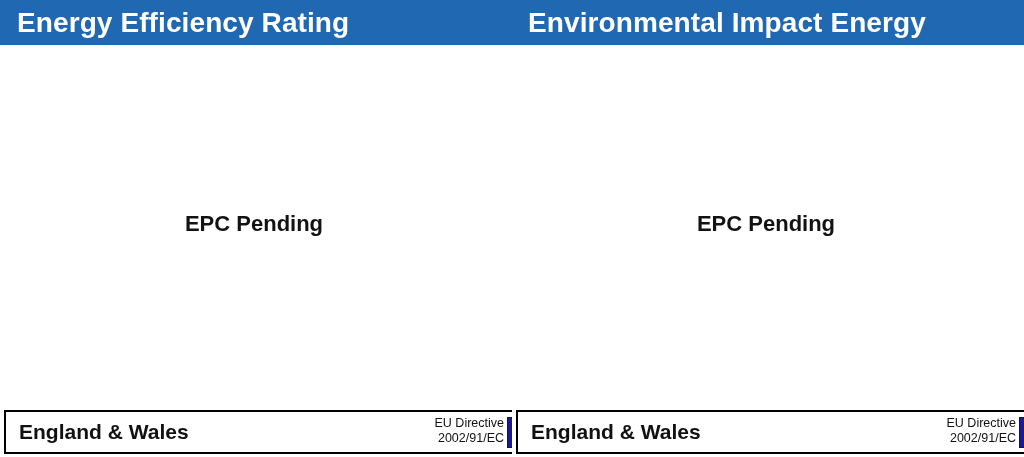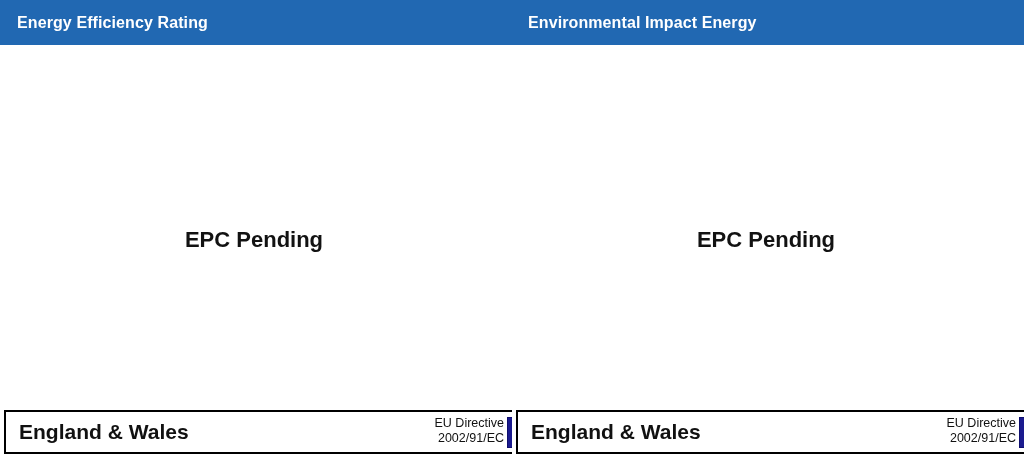--- a/index.html
+++ b/index.html
@@ -30,21 +30,21 @@
     width: 1024px;
     height: 45px;
     background: #2168b2;
   }
   .header-title {
     position: absolute;
     top: 0;
     height: 45px;
     line-height: 45px;
     color: #ffffff;
-    font-size: 16px;
+    font-size: 28px;
     font-weight: bold;
     white-space: nowrap;
     letter-spacing: 0.1px;
   }
   .header-title.left  { left: 17px; }
   .header-title.right { left: 528px; }
 
   
   .panel {
     position: absolute;
@@ -53,21 +53,21 @@
     height: 412px;
     background: #ffffff;
   }
   .panel.left  { left: 0; }
   .panel.right { left: 512px; }
 
   
   .chart-area {
     position: absolute;
     left: 0;
-    top: 16px;
+    top: 0;
     width: 512px;
     height: 320px;
   }
   .pending-text {
     position: absolute;
     left: 0;
     top: 166px;
     width: 512px;
     text-align: center;
     color: #121212;

